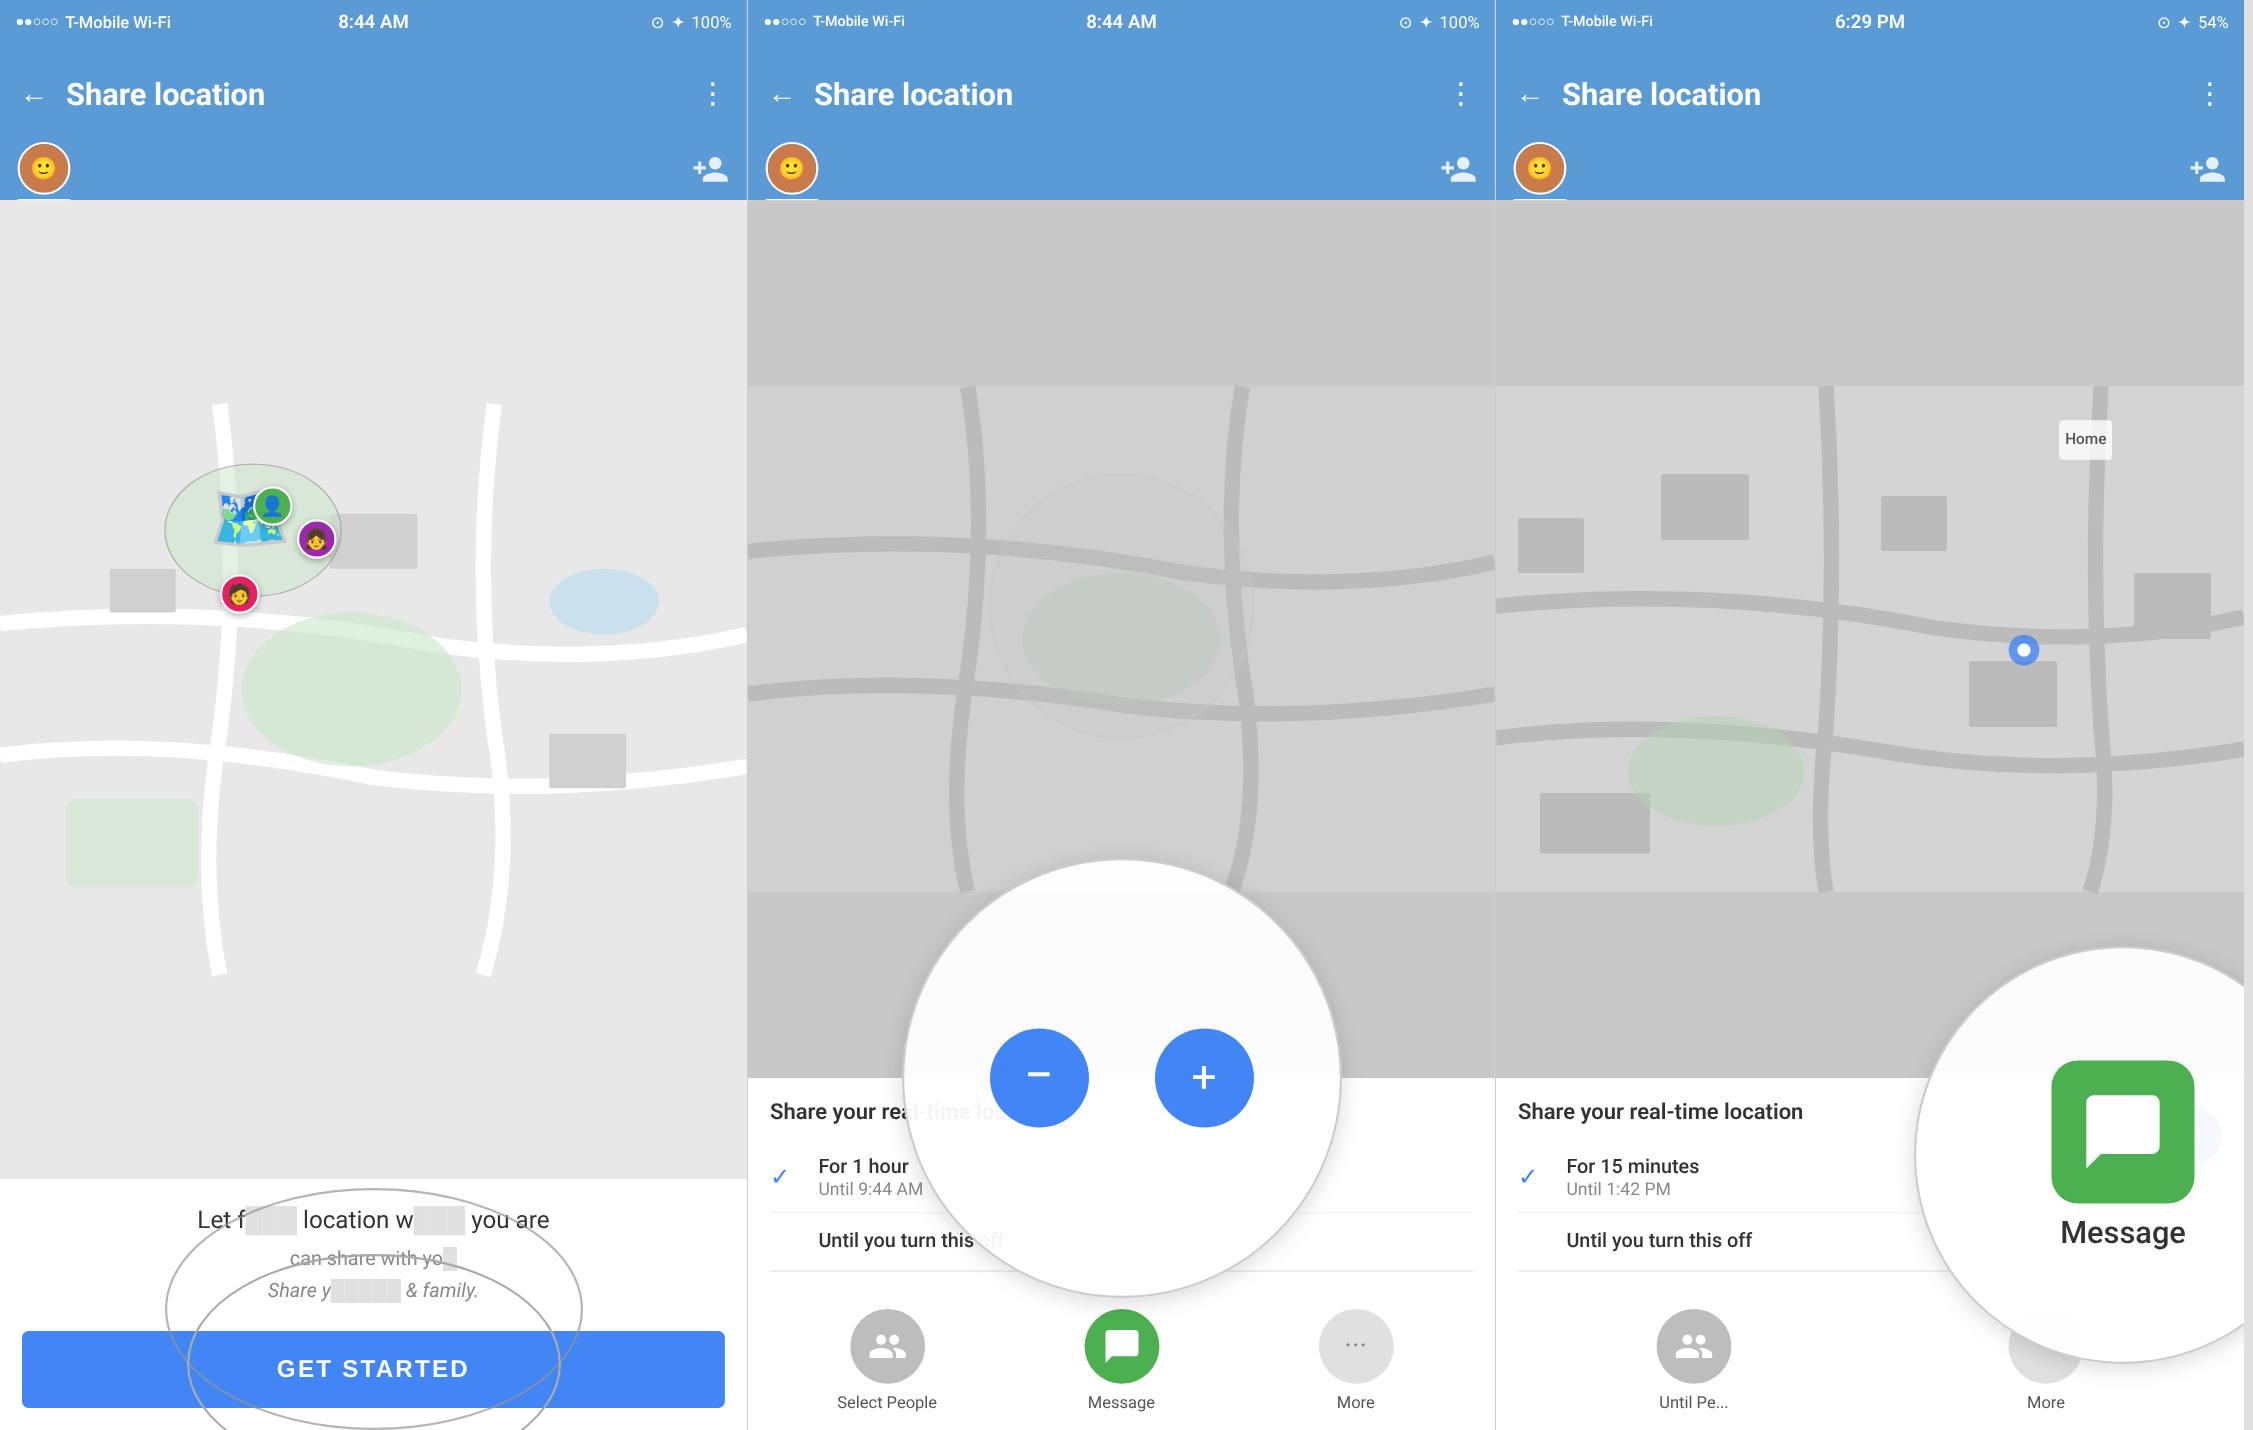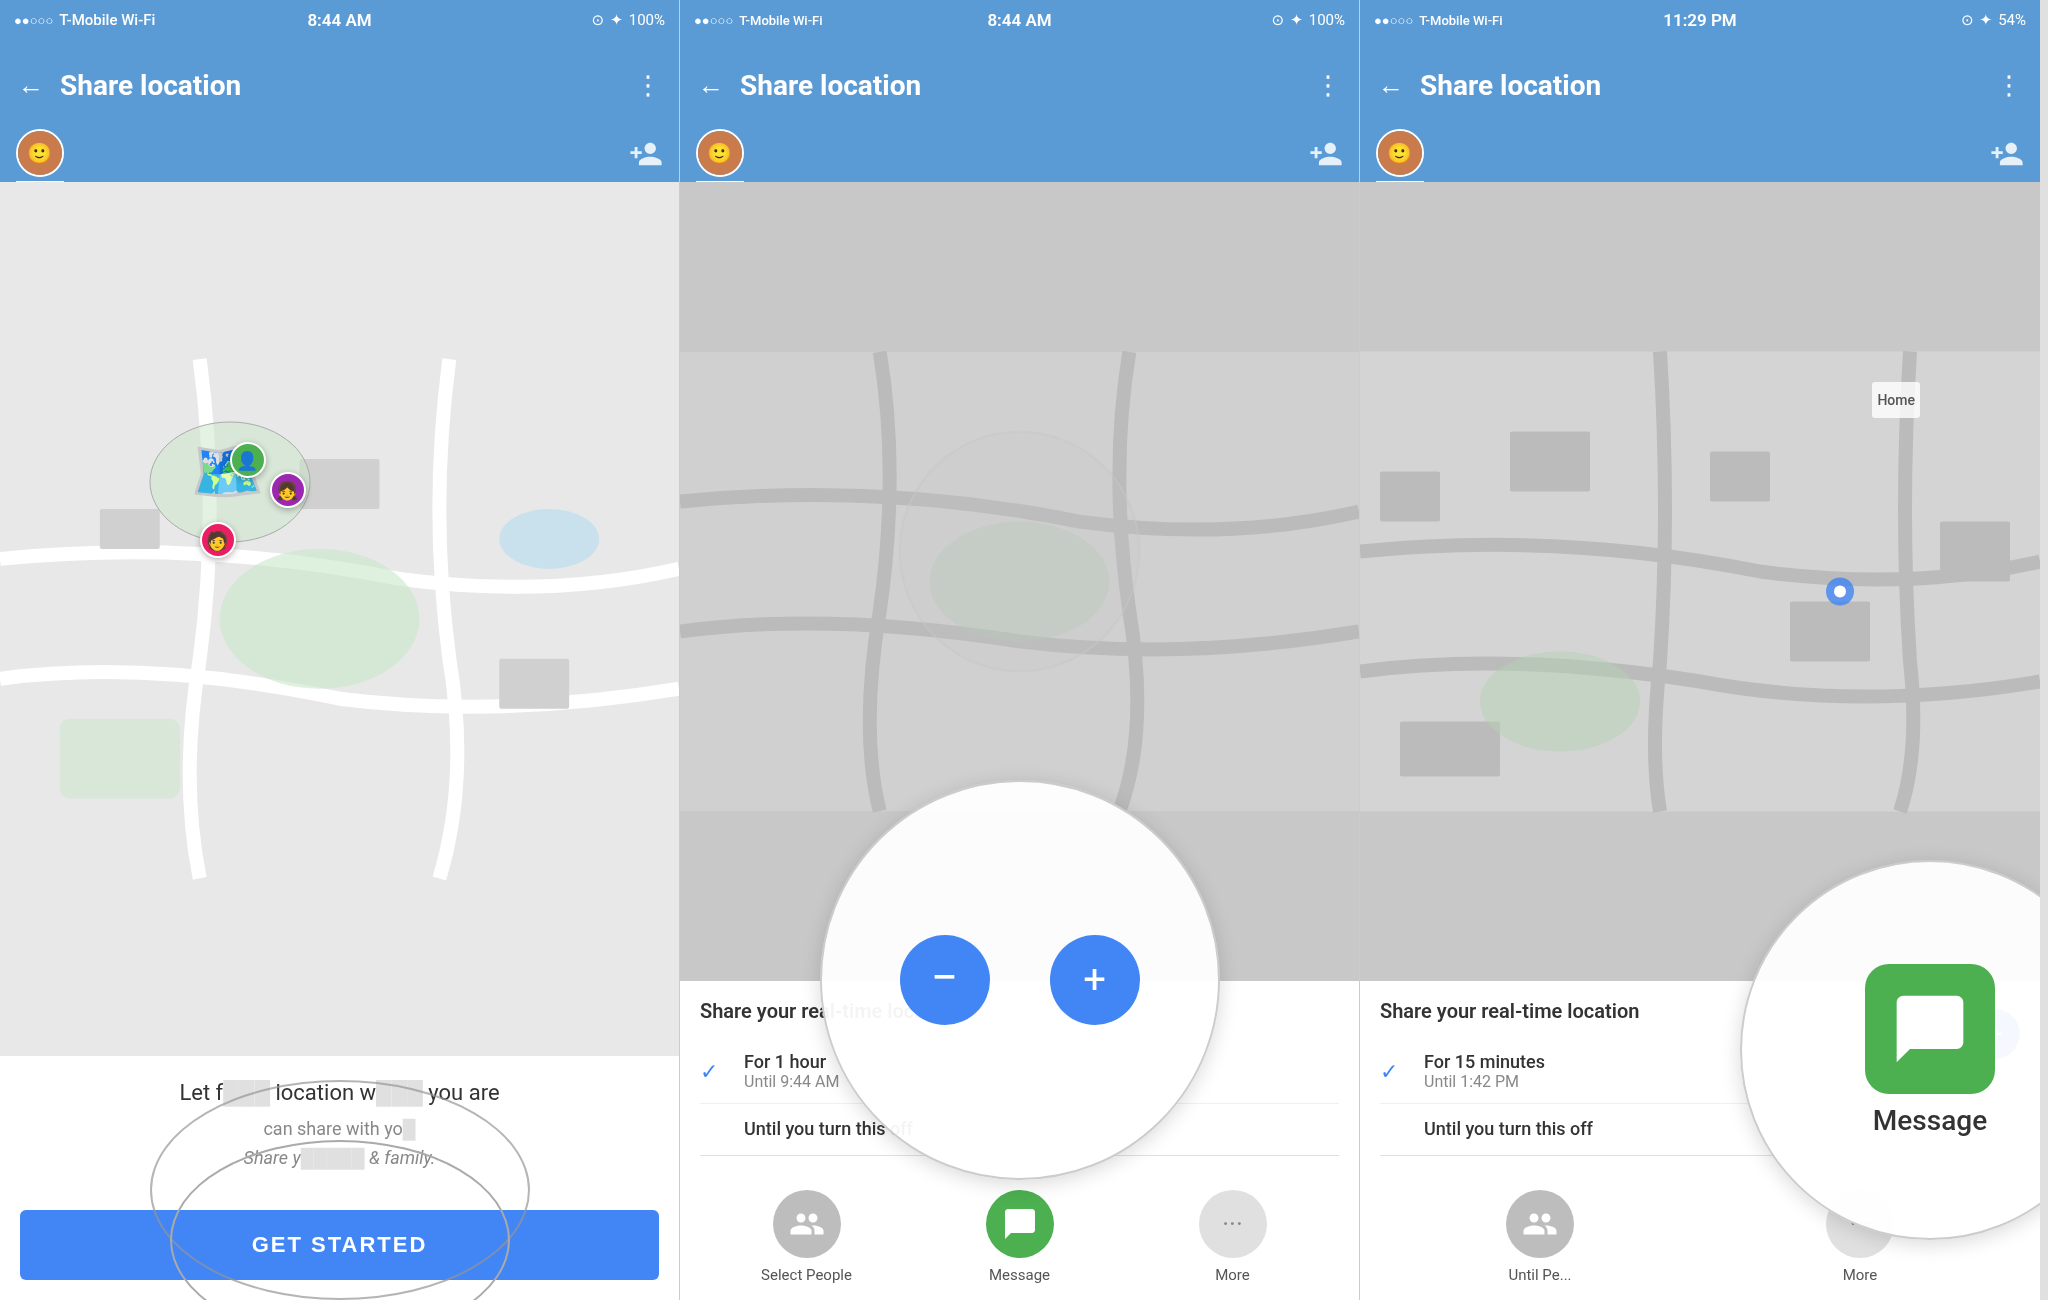--- a/index.html
+++ b/index.html
@@ -131,21 +131,21 @@
     .bottom-panel {
       width: 100%;
       background: #fff;
       flex-shrink: 0;
       padding: 24px 20px 20px;
     }
 
     
     .intro-text-block {
       text-align: center;
-      margin-bottom: 40px;
+      margin-bottom: 24px;
     }
     .intro-title {
       font-size: 22px;
       color: #333;
       font-weight: 400;
       margin-bottom: 10px;
     }
     .intro-sub {
       font-size: 18px;
       color: #888;
@@ -473,21 +473,21 @@
   </div>
 </div>
 
 <div class="phone" style="border-right:none;">
 
   <div class="status-bar">
     <div class="status-bar-left">
       <span style="font-size:13px;">●●○○○</span>
       <span style="font-size:13px;">T-Mobile Wi-Fi</span>
     </div>
-    <div class="status-bar-center">11:29 PM</div>
+    <div class="status-bar-center">6:29 PM</div>
     <div class="status-bar-right">
       <span>⊙</span>
       <span>✦</span>
       <span>54%</span>
     </div>
   </div>
 
   <div class="app-bar">
     <span class="app-bar-icon">←</span>
     <span class="app-bar-title">Share location</span>

